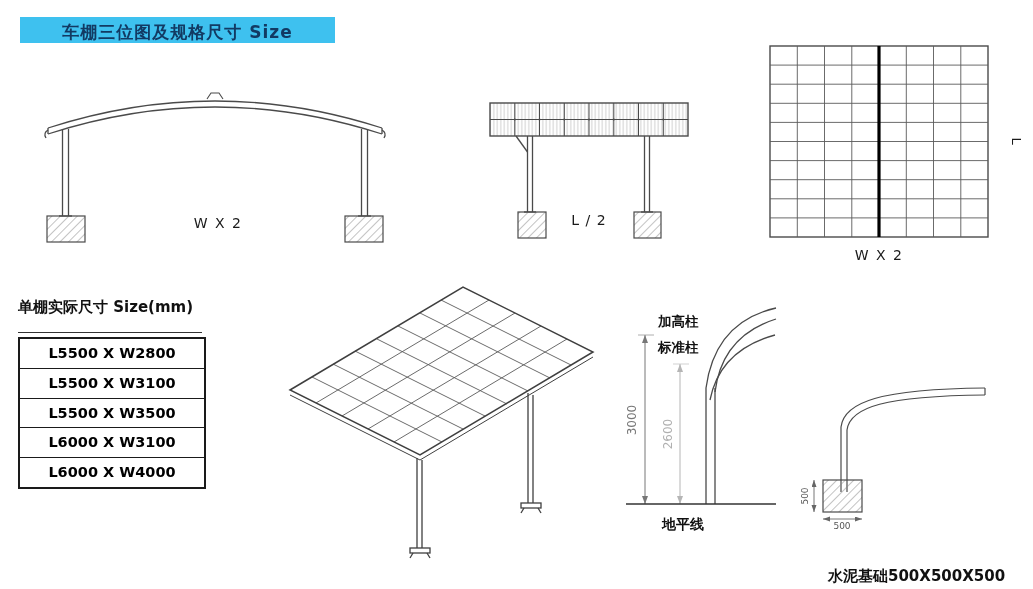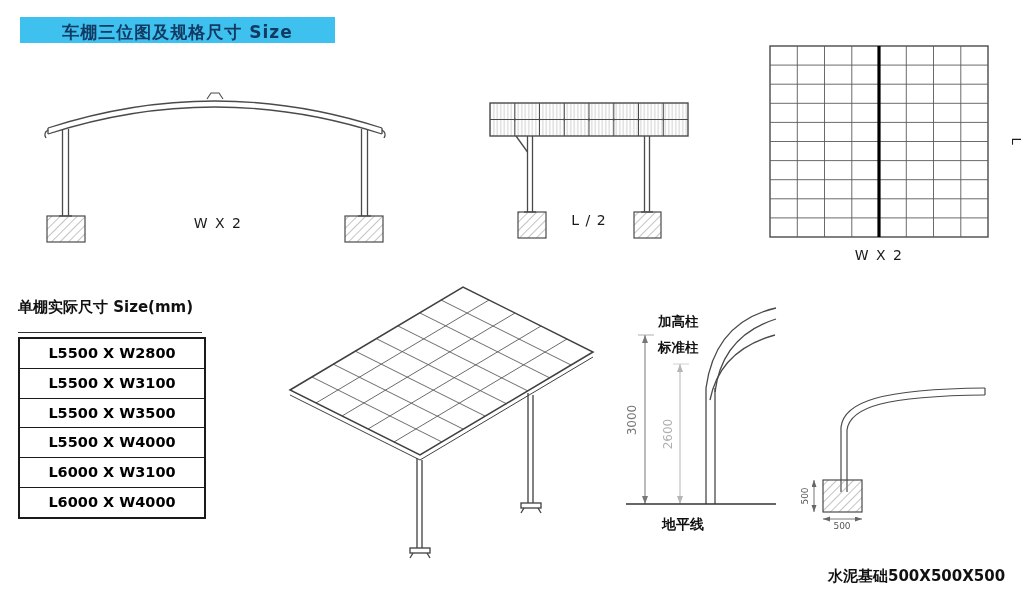--- a/index.html
+++ b/index.html
@@ -119,21 +119,20 @@
     <text x="250" y="103" font-size="13" fill="#1a1a1a" text-anchor="middle" transform="rotate(90 250 103)">L</text>
     <text x="117" y="222" font-size="14" letter-spacing="1.5" fill="#1a1a1a" text-anchor="middle">W X 2</text>
   </svg>
 
   <div class="abs table-caption">单棚实际尺寸 Size(mm)</div>
 
   <div class="abs size-table">
     <div class="size-row">L5500 X W2800</div>
     <div class="size-row">L5500 X W3100</div>
     <div class="size-row">L5500 X W3500</div>
-    <div class="size-row">L5500 X W4000</div>
     <div class="size-row">L6000 X W3100</div>
     <div class="size-row">L6000 X W4000</div>
   </div>
 
   <svg class="abs" style="left:265px;top:272px" width="345" height="300" viewBox="0 0 345 300">
     <g stroke="#5a5a5a" stroke-width="0.9" fill="none">
       <line x1="51" y1="131" x2="224" y2="28"></line>
       <line x1="77" y1="144" x2="250" y2="41"></line>
       <line x1="103" y1="157" x2="276" y2="54"></line>
       <line x1="129" y1="170" x2="302" y2="67"></line>

